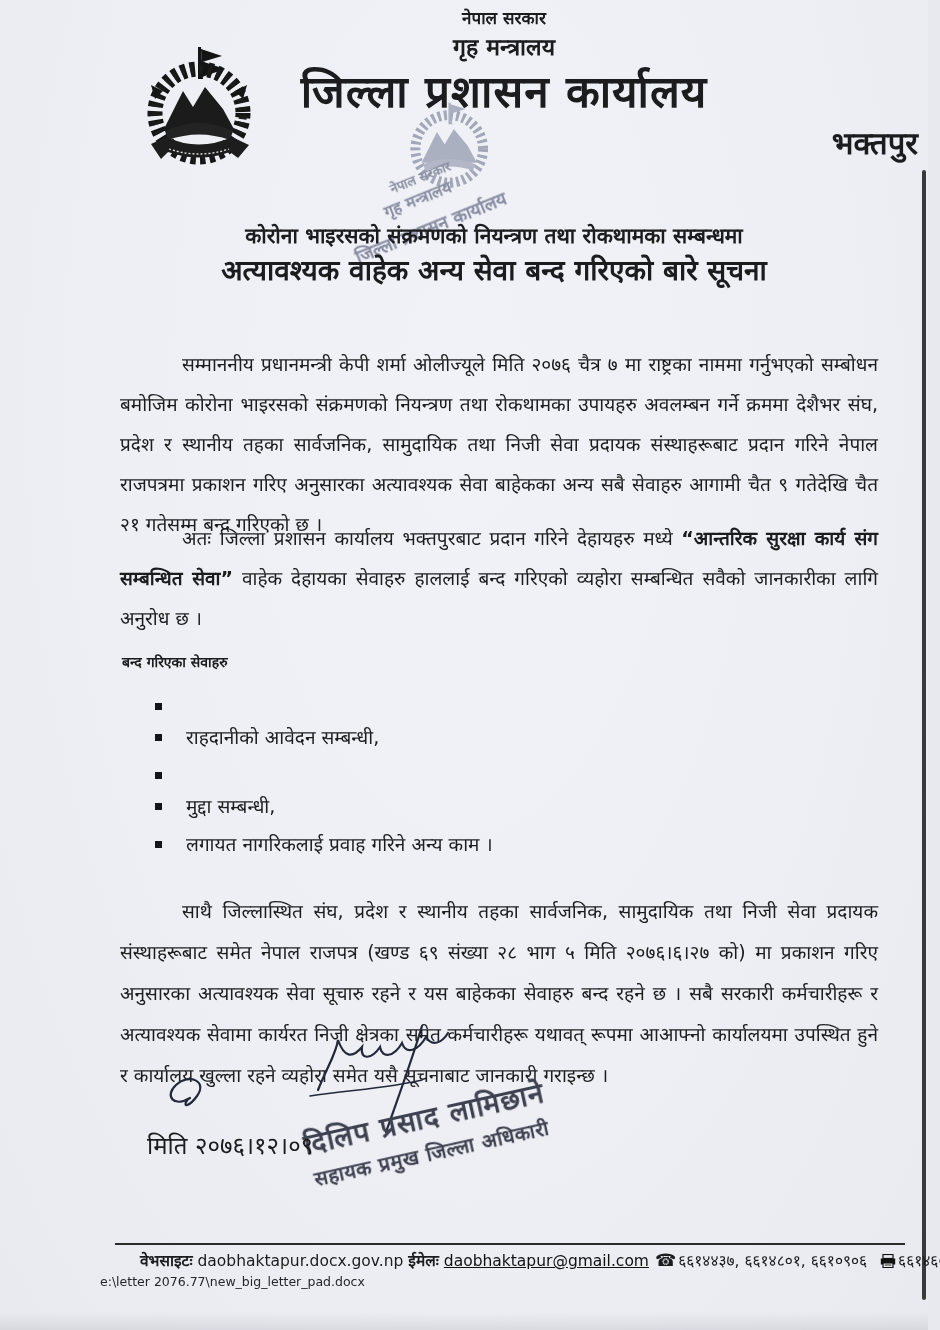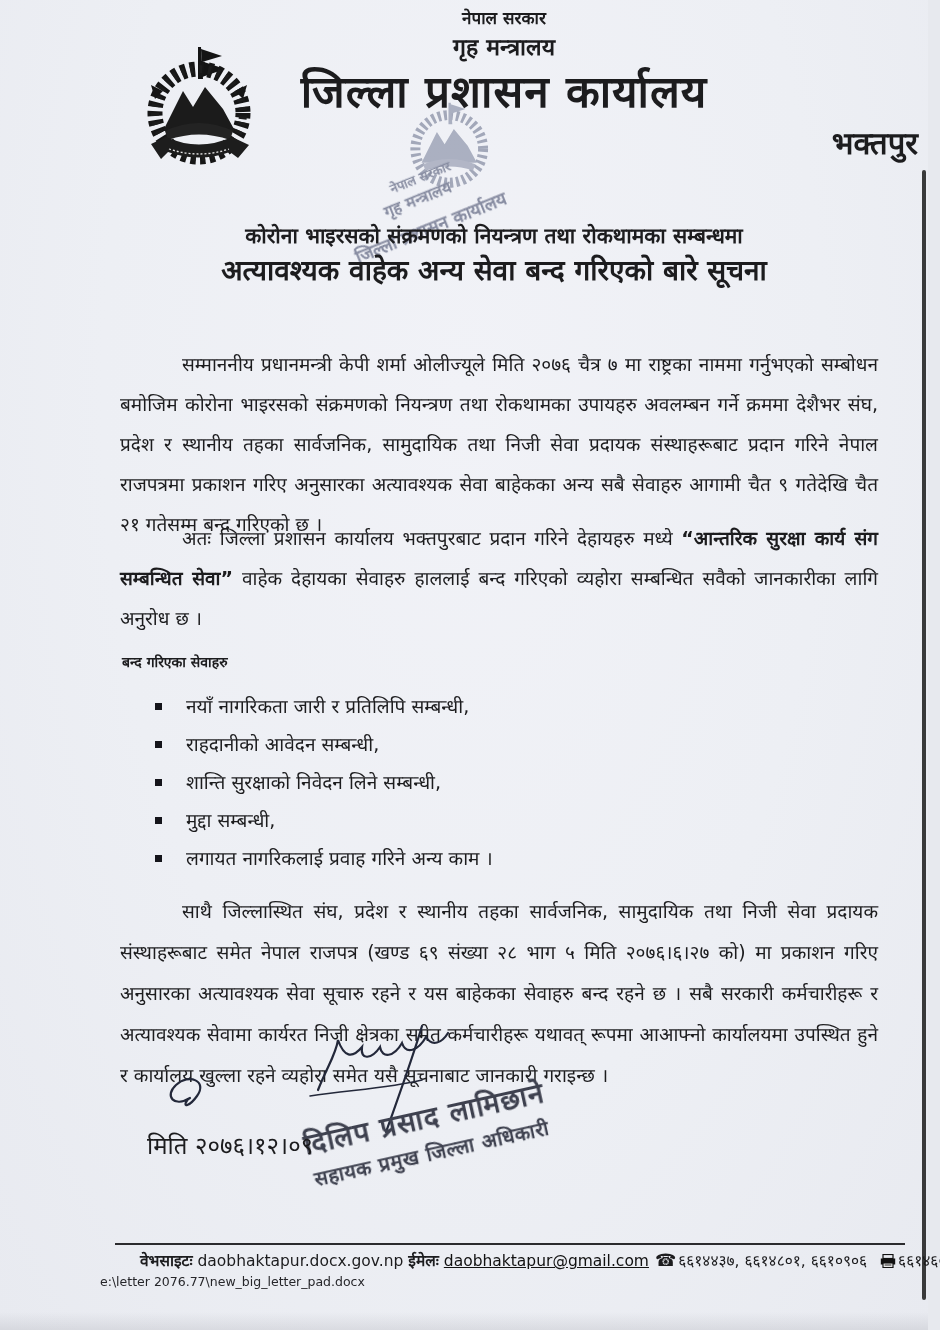--- a/index.html
+++ b/index.html
@@ -106,29 +106,27 @@
 
   <div class="para p1">सम्माननीय प्रधानमन्त्री केपी शर्मा ओलीज्यूले मिति २०७६ चैत्र ७ मा राष्ट्रका नाममा गर्नुभएको सम्बोधन बमोजिम कोरोना भाइरसको संक्रमणको नियन्त्रण तथा रोकथामका उपायहरु अवलम्बन गर्ने क्रममा देशैभर संघ, प्रदेश र स्थानीय तहका सार्वजनिक, सामुदायिक तथा निजी सेवा प्रदायक संस्थाहरूबाट प्रदान गरिने नेपाल राजपत्रमा प्रकाशन गरिए अनुसारका अत्यावश्यक सेवा बाहेकका अन्य सबै सेवाहरु आगामी चैत ९ गतेदेखि चैत २१ गतेसम्म बन्द गरिएको छ ।</div>
 
   <div class="para p2"><span>अतः जिल्ला प्रशासन कार्यालय भक्तपुरबाट प्रदान गरिने देहायहरु मध्ये </span><span class="bold-inline">“आन्तरिक सुरक्षा कार्य संग सम्बन्धित सेवा”</span><span> वाहेक देहायका सेवाहरु हाललाई बन्द गरिएको व्यहोरा सम्बन्धित सवैको जानकारीका लागि अनुरोध छ ।</span></div>
 
   <div class="svc-head">बन्द गरिएका सेवाहरु</div>
 
   <ul class="svc-list">
     <li>
         <span class="bullet-sq"></span>
-        <span>नयाँ नागरिकता जारी र प्रतिलिपि सम्बन्धी,</span>
       </li>
     <li>
         <span class="bullet-sq"></span>
         <span>राहदानीको आवेदन सम्बन्धी,</span>
       </li>
     <li>
         <span class="bullet-sq"></span>
-        <span>शान्ति सुरक्षाको निवेदन लिने सम्बन्धी,</span>
       </li>
     <li>
         <span class="bullet-sq"></span>
         <span>मुद्दा सम्बन्धी,</span>
       </li>
     <li>
         <span class="bullet-sq"></span>
         <span>लगायत नागरिकलाई प्रवाह गरिने अन्य काम ।</span>
       </li>
   </ul>

